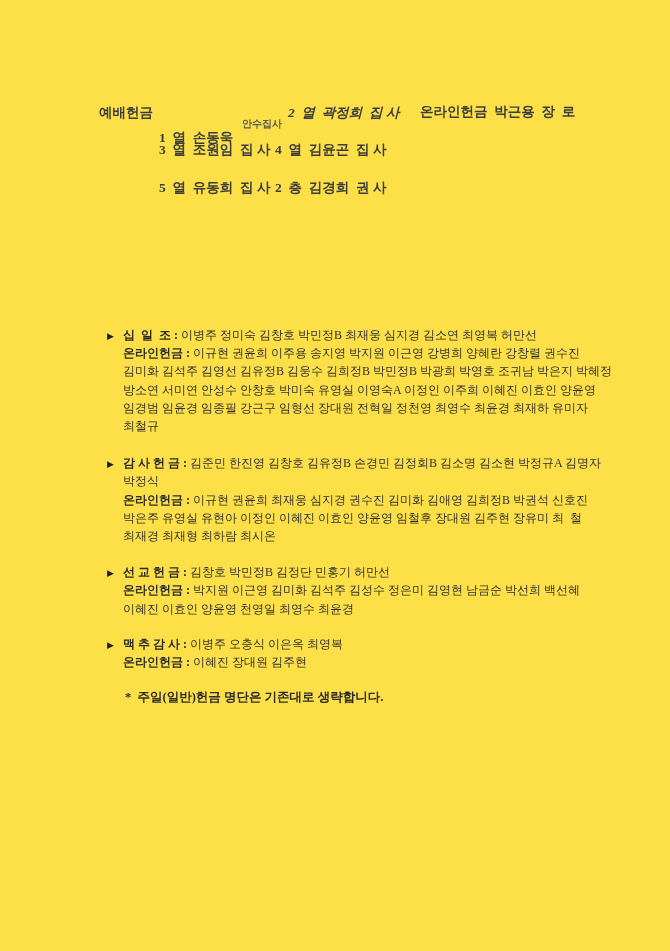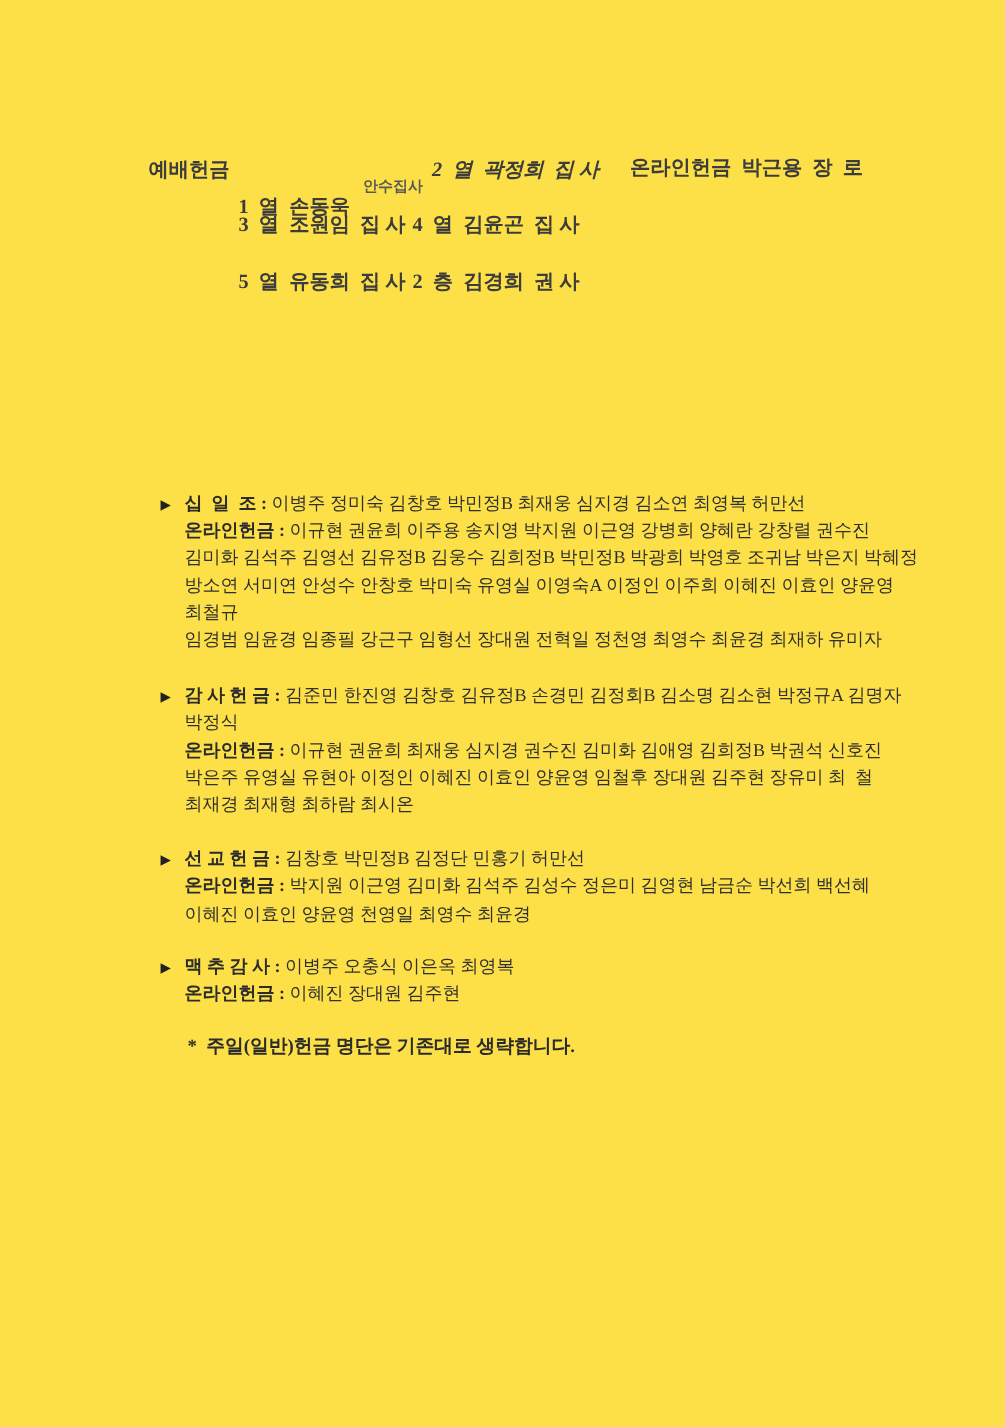--- a/index.html
+++ b/index.html
@@ -48,22 +48,22 @@
   <div class="hdr hdr-r3c2">2  층  김경희  권 사</div>
 
   <div class="body-block">
 
     <div class="sec sec-tithe">
       <span class="bullet">▶</span>
       <div class="line"><b>십  일  조 : </b><span>이병주 정미숙 김창호 박민정B 최재웅 심지경 김소연 최영복 허만선</span></div>
       <div class="line"><b>온라인헌금 : </b><span>이규현 권윤희 이주용 송지영 박지원 이근영 강병희 양혜란 강창렬 권수진</span></div>
       <div class="line"><span>김미화 김석주 김영선 김유정B 김웅수 김희정B 박민정B 박광희 박영호 조귀남 박은지 박혜정</span></div>
       <div class="line"><span>방소연 서미연 안성수 안창호 박미숙 유영실 이영숙A 이정인 이주희 이혜진 이효인 양윤영</span></div>
+      <div class="line"><span>임경범 임윤경 임종필 강근구 임형선 장대원 전혁일 정천영 최영수 최윤경 최재하 유미자</span></div>
       <div class="line"><span>최철규</span></div>
-      <div class="line"><span>임경범 임윤경 임종필 강근구 임형선 장대원 전혁일 정천영 최영수 최윤경 최재하 유미자</span></div>
     </div>
 
     <div class="sec sec-thanks">
       <span class="bullet">▶</span>
       <div class="line"><b>감 사 헌 금 : </b><span>김준민 한진영 김창호 김유정B 손경민 김정회B 김소명 김소현 박정규A 김명자</span></div>
       <div class="line"><span>박정식</span></div>
       <div class="line"><b>온라인헌금 : </b><span>이규현 권윤희 최재웅 심지경 권수진 김미화 김애영 김희정B 박권석 신호진</span></div>
       <div class="line"><span>박은주 유영실 유현아 이정인 이혜진 이효인 양윤영 임철후 장대원 김주현 장유미 최  철</span></div>
       <div class="line"><span>최재경 최재형 최하람 최시온</span></div>
     </div>

